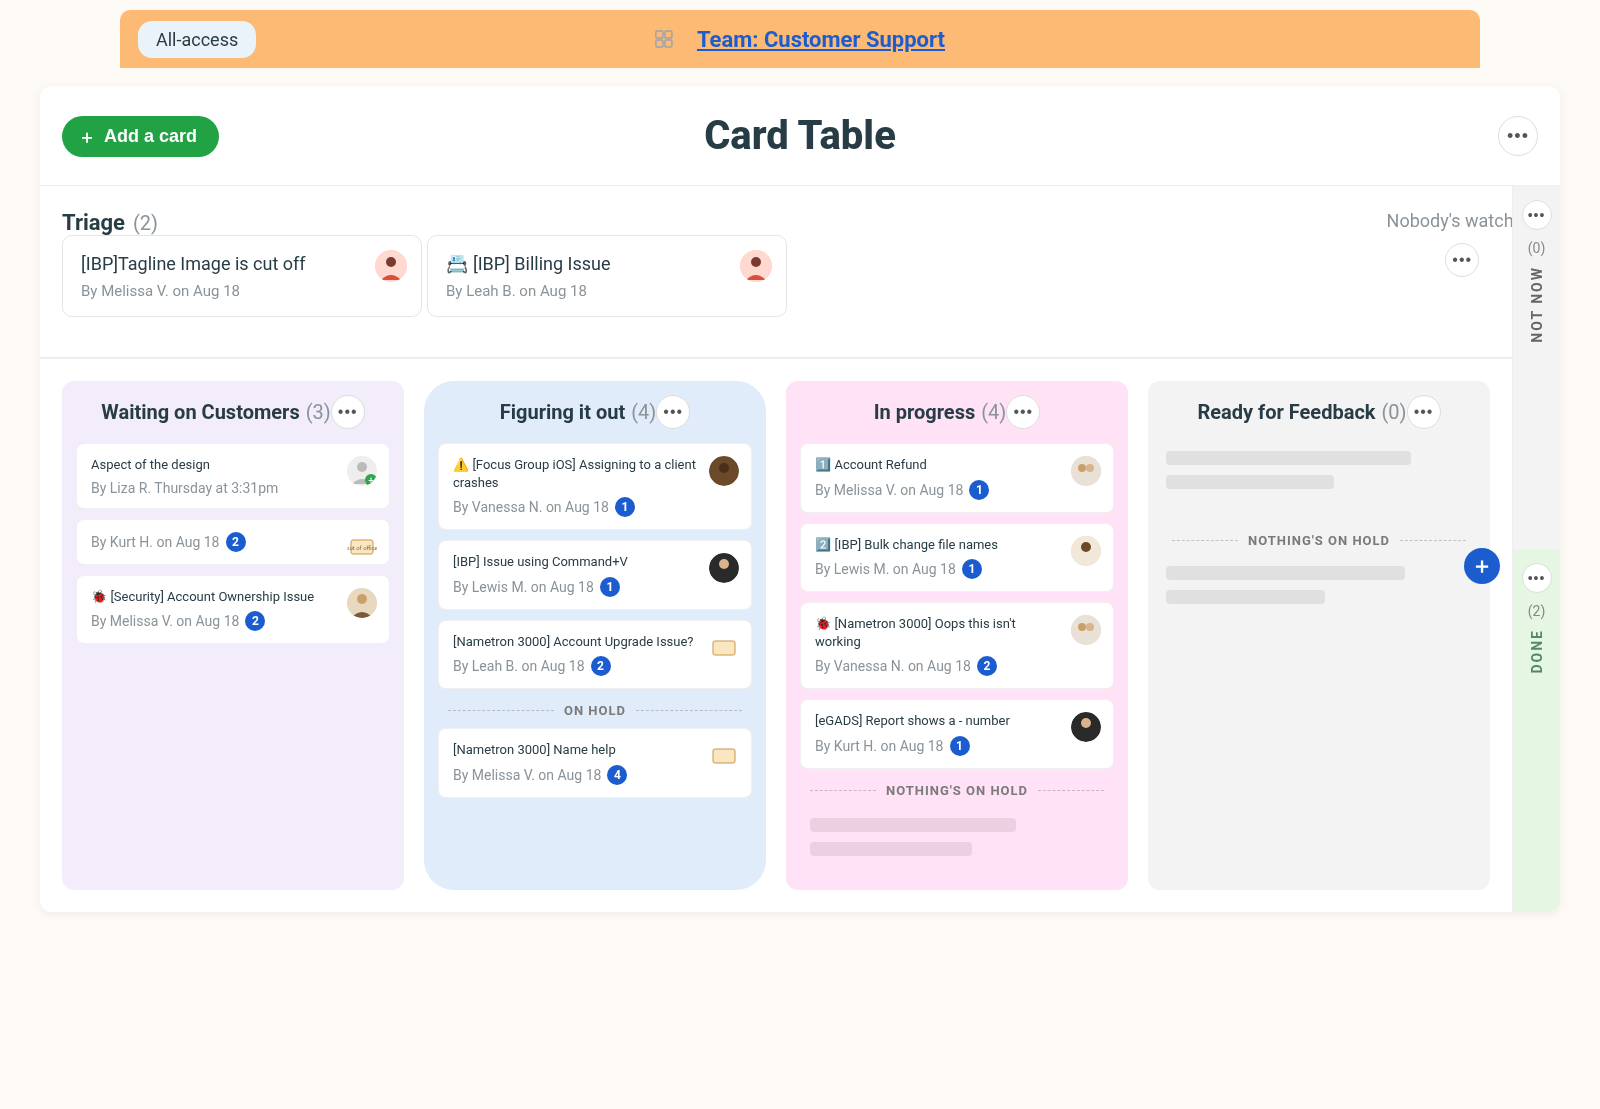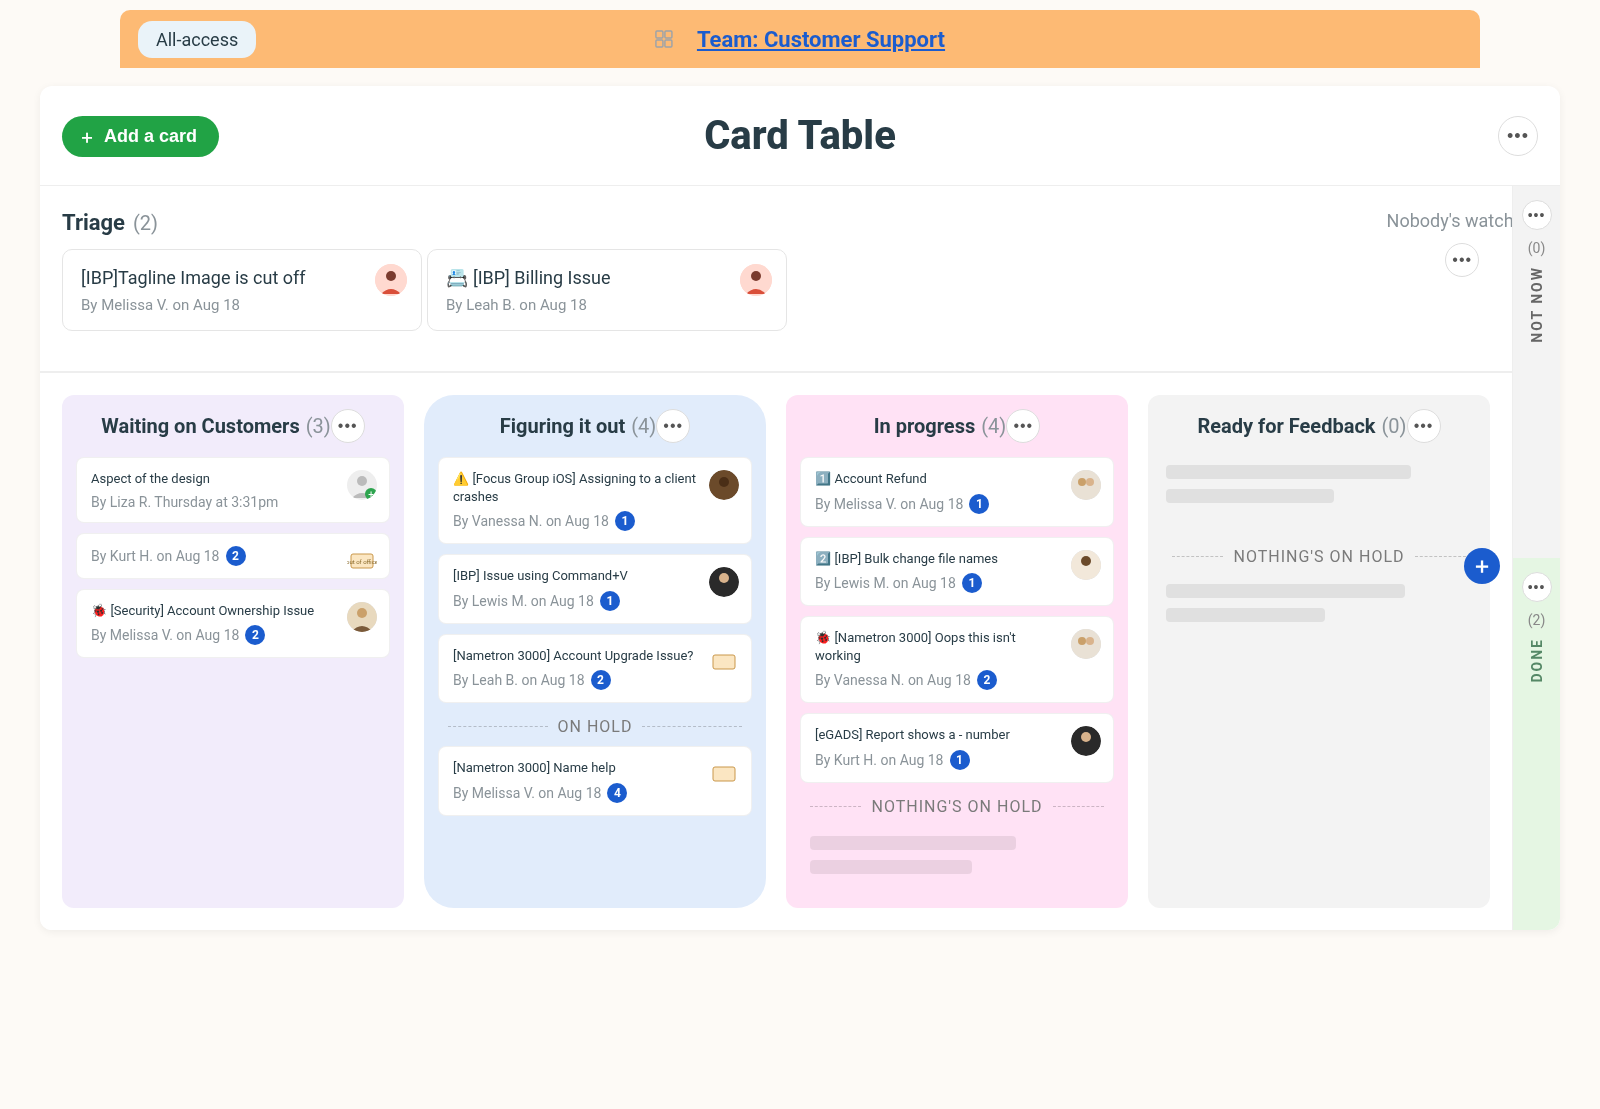--- a/index.html
+++ b/index.html
@@ -124,21 +124,20 @@
 
   
   .triage-section {
     padding: 24px 22px 40px;
     position: relative;
   }
   .triage-head {
     display: flex;
     align-items: flex-end;
     gap: 8px;
-    margin-bottom: 14px;
   }
   .section-title { font-size: 22px; font-weight: 700; color: #283c46; }
   .count-muted { font-size: 20px; color: #8a9399; }
   .triage-right {
     position: absolute;
     right: 22px;
     top: 24px;
     display: flex;
     align-items: center;
     gap: 12px;
@@ -226,21 +225,21 @@
 
   .on-hold-divider {
     display:flex; align-items:center; justify-content:center;
     margin: 14px 0 10px;
     position:relative;
   }
   .on-hold-divider::before, .on-hold-divider::after {
     content:""; flex:1; border-top: 1px dashed rgba(0,0,0,0.2);
     margin: 0 10px;
   }
-  .on-hold-text { font-size: 16px; letter-spacing: 1px; color:#7a7a7a; font-weight:400; }
+  .on-hold-text { font-size: 13px; letter-spacing: 1px; color:#7a7a7a; font-weight:700; }
 
   .skeleton-line {
     height: 14px; background: rgba(0,0,0,0.08); border-radius: 4px; margin-bottom: 10px;
   }
 
   
   .rails {
     position: absolute;
     right: 0;
     top: 100px;

